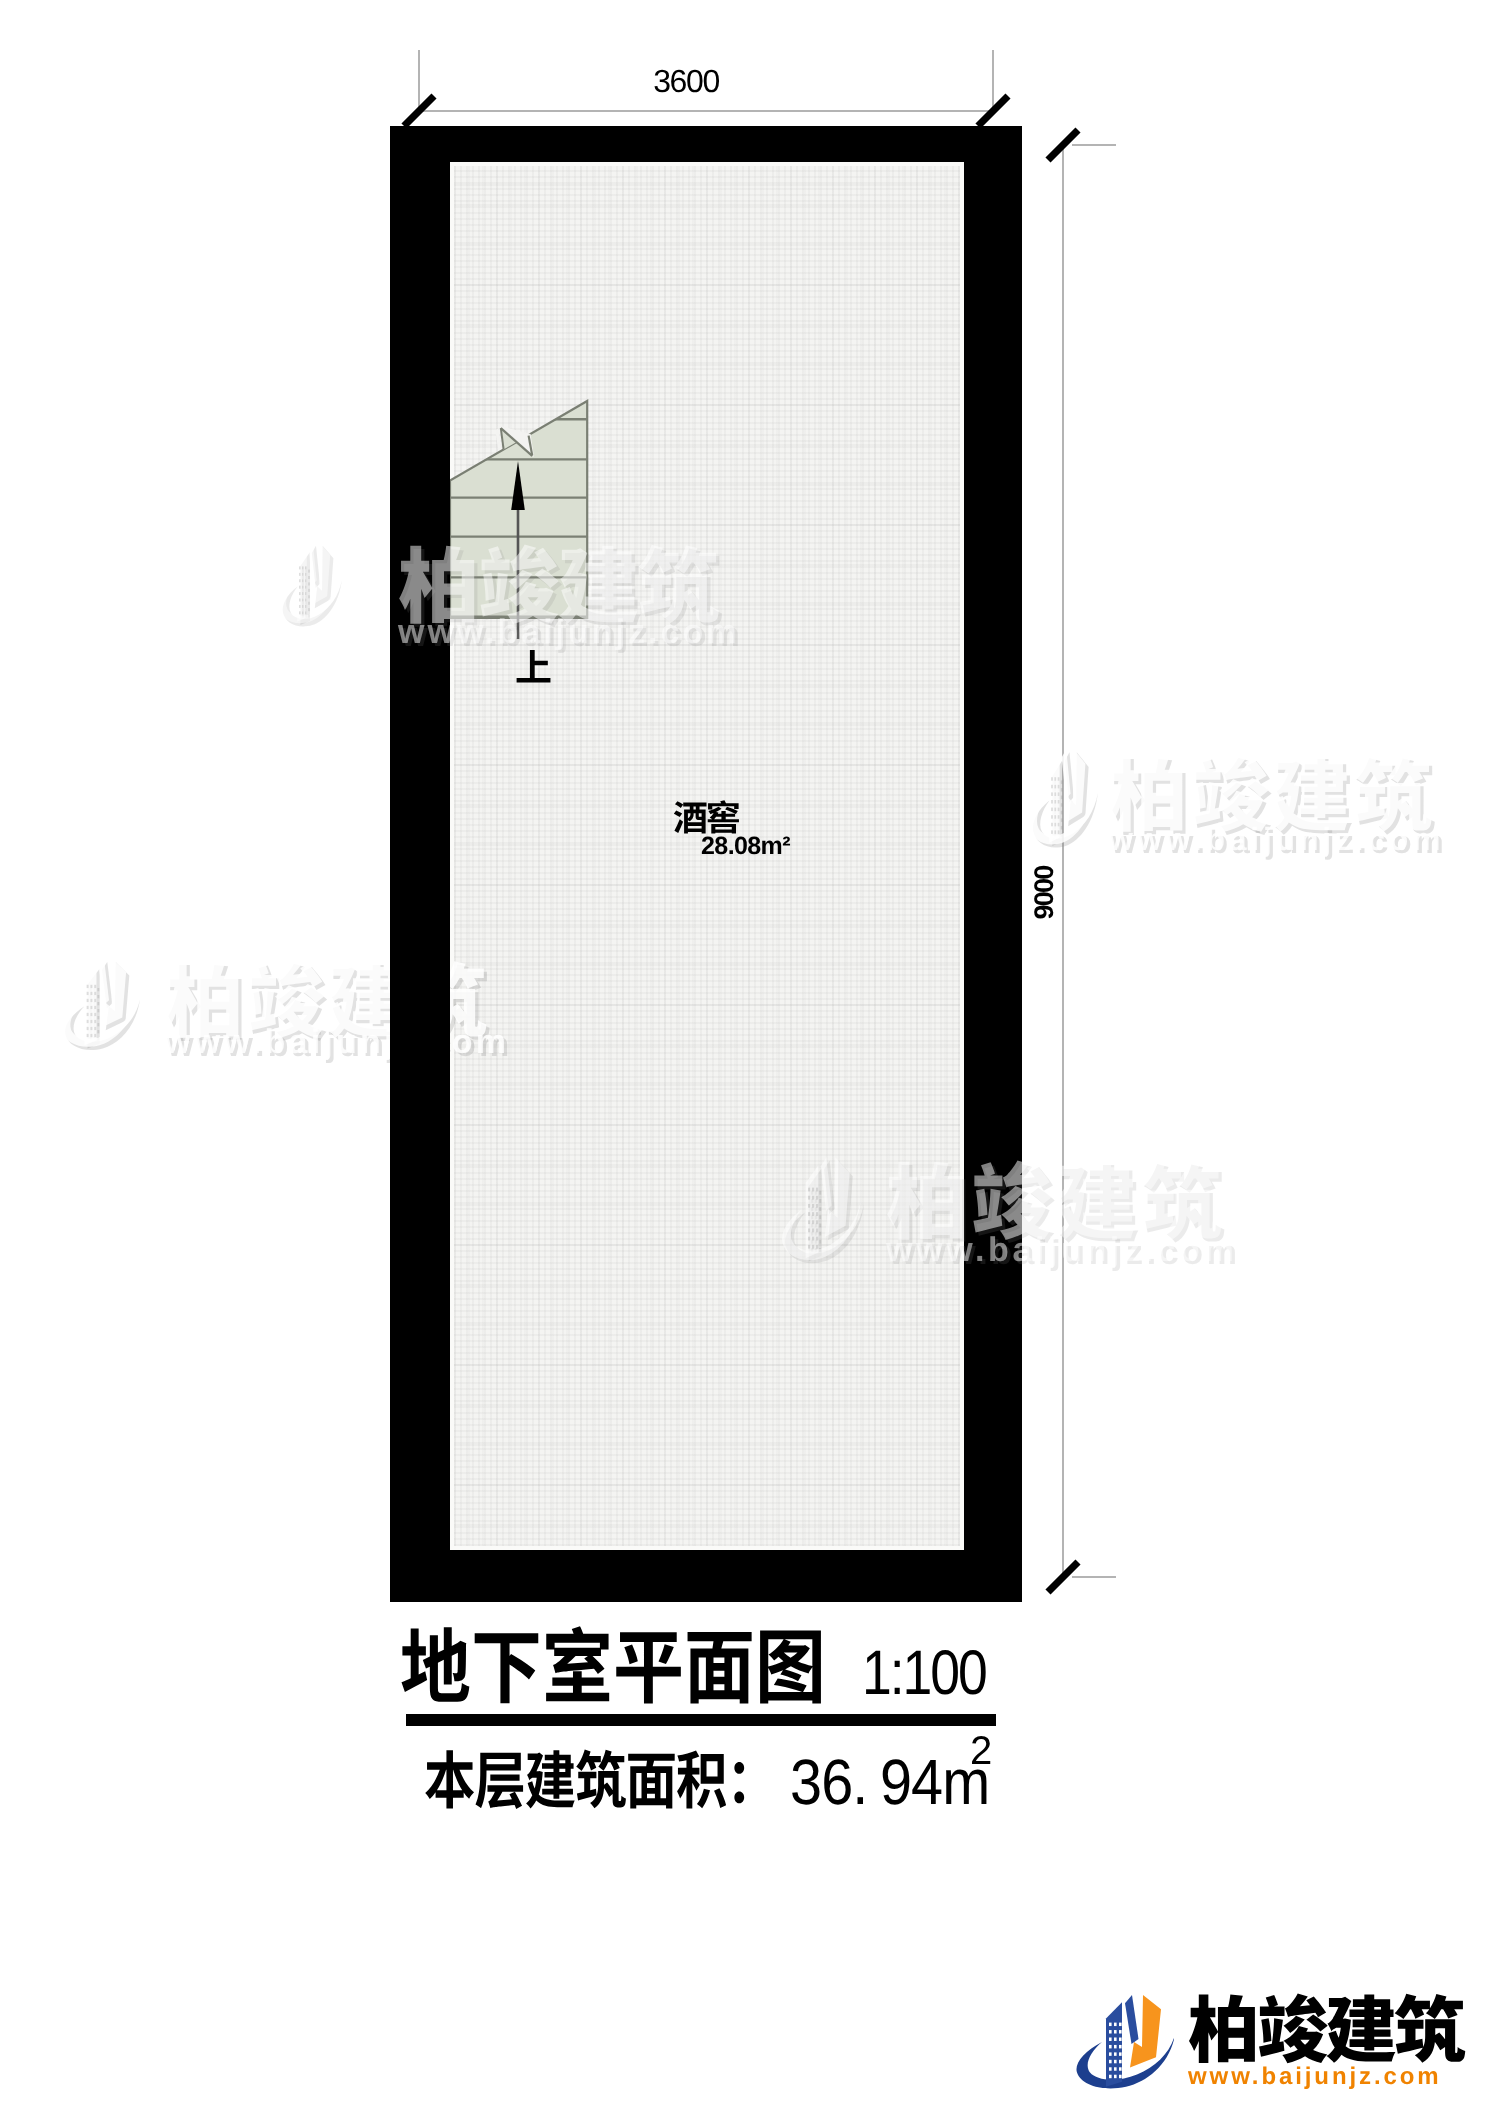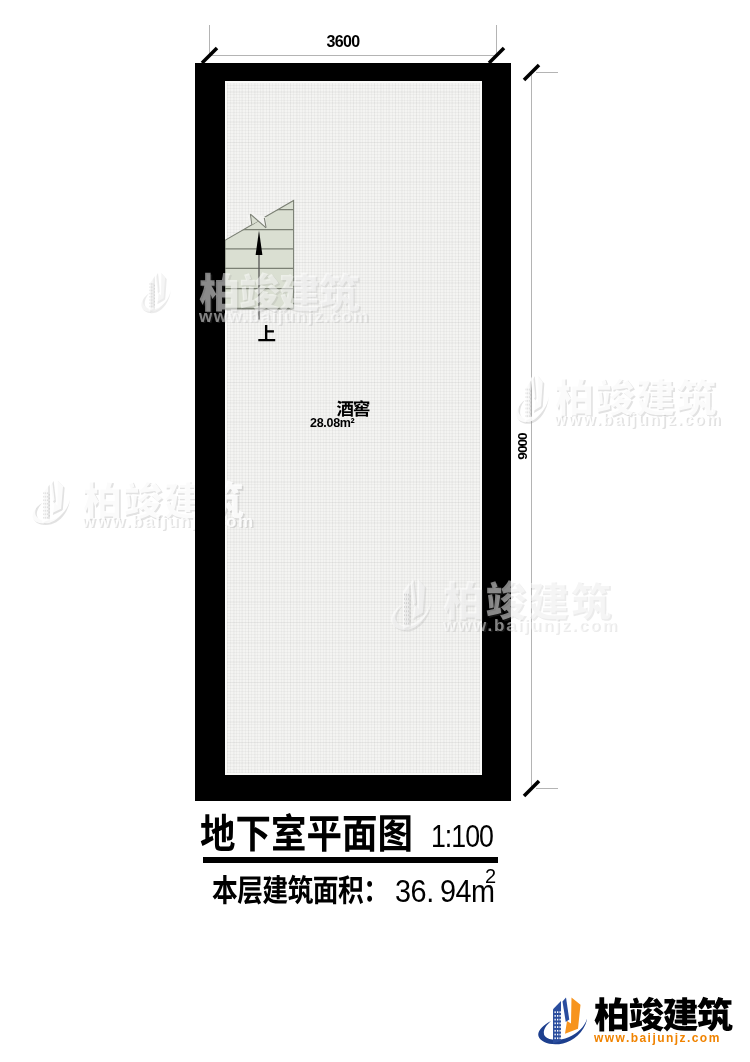--- a/index.html
+++ b/index.html
@@ -36,21 +36,21 @@
 <div class="abs" style="left:209px;top:55px;width:288px;height:1px;background:#b4b4b4"></div>
 
 <svg class="abs" style="left:199px;top:45px" width="22" height="22">
       <line x1="3" y1="18" x2="18" y2="3" stroke="#000" stroke-width="3.6"></line>
     </svg>
 
 <svg class="abs" style="left:486px;top:45px" width="22" height="22">
       <line x1="3" y1="18" x2="18" y2="3" stroke="#000" stroke-width="3.6"></line>
     </svg>
 
-<div class="abs" style="left:303px;top:33px;width:80px;text-align:center;font-size:16px;font-weight:bold;letter-spacing:-0.7px">3600</div>
+<div class="abs" style="left:303px;top:33px;width:80px;text-align:center;font-size:16px;font-weight:normal;letter-spacing:-0.7px">3600</div>
 
 <div class="abs" style="left:531px;top:72px;width:1px;height:716px;background:#b4b4b4"></div>
 
 <div class="abs" style="left:536px;top:72px;width:22px;height:1px;background:#b4b4b4"></div>
 
 <div class="abs" style="left:536px;top:788px;width:22px;height:1px;background:#b4b4b4"></div>
 
 <svg class="abs" style="left:521px;top:62px" width="22" height="22">
       <line x1="3" y1="18" x2="18" y2="3" stroke="#000" stroke-width="3.6"></line>
     </svg>
@@ -175,21 +175,21 @@
 
 <svg class="abs" style="left:255px;top:320px" width="28" height="26">
       <use href="#g14" transform="translate(2.50,20.50) scale(0.01850,-0.01850)" fill="#000"></use>
     </svg>
 
 <svg class="abs" style="left:330px;top:395px" width="50" height="24">
       <use href="#g12" transform="translate(6.50,20.20) scale(0.01750,-0.01750)" fill="#000"></use>
       <use href="#g13" transform="translate(22.90,20.20) scale(0.01750,-0.01750)" fill="#000"></use>
     </svg>
 
-<div class="abs" style="left:310px;top:416px;width:85px;text-align:left;font-size:12.5px;font-weight:bold;letter-spacing:-0.3px">28.08m²</div>
+<div class="abs" style="left:310px;top:416px;width:85px;text-align:right;font-size:12.5px;font-weight:bold;letter-spacing:-0.3px">28.08m²</div>
 
 <svg style="position:absolute;left:24px;top:472px" width="236" height="549">
       <clipPath id="wmclip1">
         <rect x="-24" y="-472" width="195" height="600"></rect>
         <rect x="201" y="-472" width="600" height="600"></rect>
       </clipPath>
       <g clip-path="url(#wmclip1)">
         <g transform="translate(1.6,1.6)" fill="rgba(128,128,128,0.23)">
           <g transform="translate(6.0,6.0) scale(0.380,0.480)">
             <path d="M28,49 C10,58 0,70 3,79 C7,91 28,98 52,93 C74,88 96,70 101,42 C96,60 82,73 63,81 C43,89 23,87 16,79 C10,71 16,59 28,49 Z"></path>

